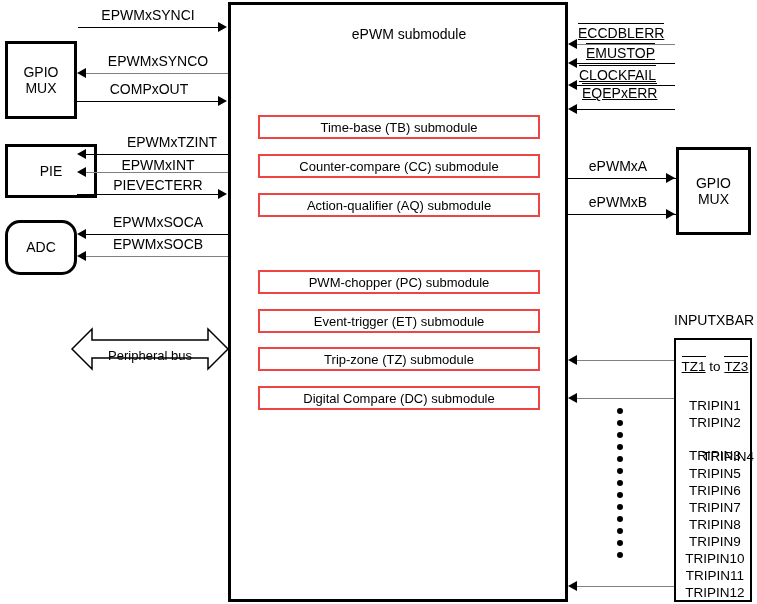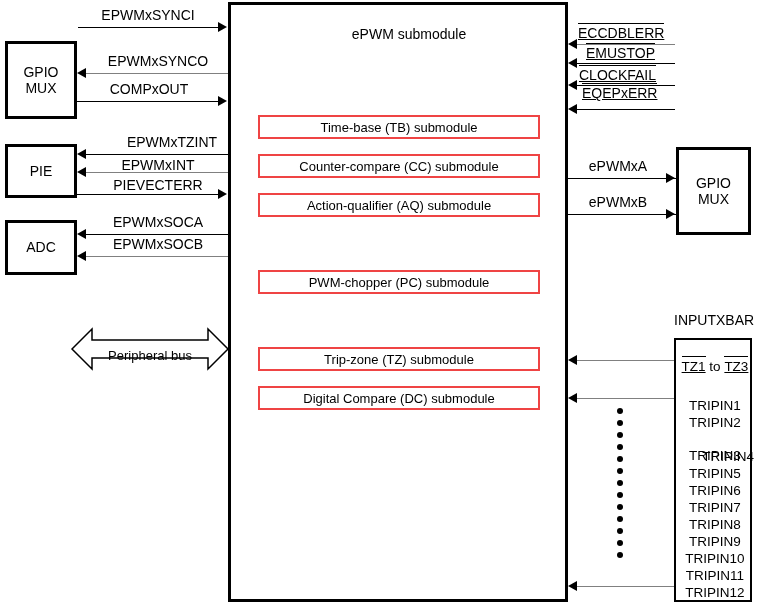--- a/index.html
+++ b/index.html
@@ -93,33 +93,34 @@
 <div class="stage">
 
   <div class="box" id="epwm-box">
     <div id="epwm-title">ePWM submodule</div>
   </div>
 
   <div class="submod" style="top:115px">Time-base (TB) submodule</div>
   <div class="submod" style="top:154px">Counter-compare (CC) submodule</div>
   <div class="submod" style="top:193px">Action-qualifier (AQ) submodule</div>
   <div class="submod" style="top:270px">PWM-chopper (PC) submodule</div>
+  <div class="submod" style="top:309px">Event-trigger (ET) submodule</div>
   <div class="submod" style="top:347px">Trip-zone (TZ) submodule</div>
   <div class="submod" style="top:386px">Digital Compare (DC) submodule</div>
 
   <div class="box thick" style="left:5px;top:41px;width:72px;height:78px;flex-direction:column;">
     <span>GPIO</span>
     <span>MUX</span>
   </div>
 
-  <div class="box thick" style="left:5px;top:144px;width:72px;height:54px;">
+  <div class="box thick" style="left:5px;top:144px;width:92px;height:54px;">
     <span>PIE</span>
   </div>
 
-  <div class="box thick" style="left:5px;top:220px;width:72px;height:55px;">
+  <div class="box thick" style="left:5px;top:220px;width:72px;height:55px;border-radius:15px;">
     <span>ADC</span>
   </div>
 
   <div class="box thick" style="left:676px;top:147px;width:75px;height:88px;flex-direction:column;">
     <span>GPIO</span>
     <span>MUX</span>
   </div>
 
   <div class="line" style="left:78px;top:27px;width:141px;"></div>
   <div class="arrow-r" style="left:218px;top:22px;"></div>

